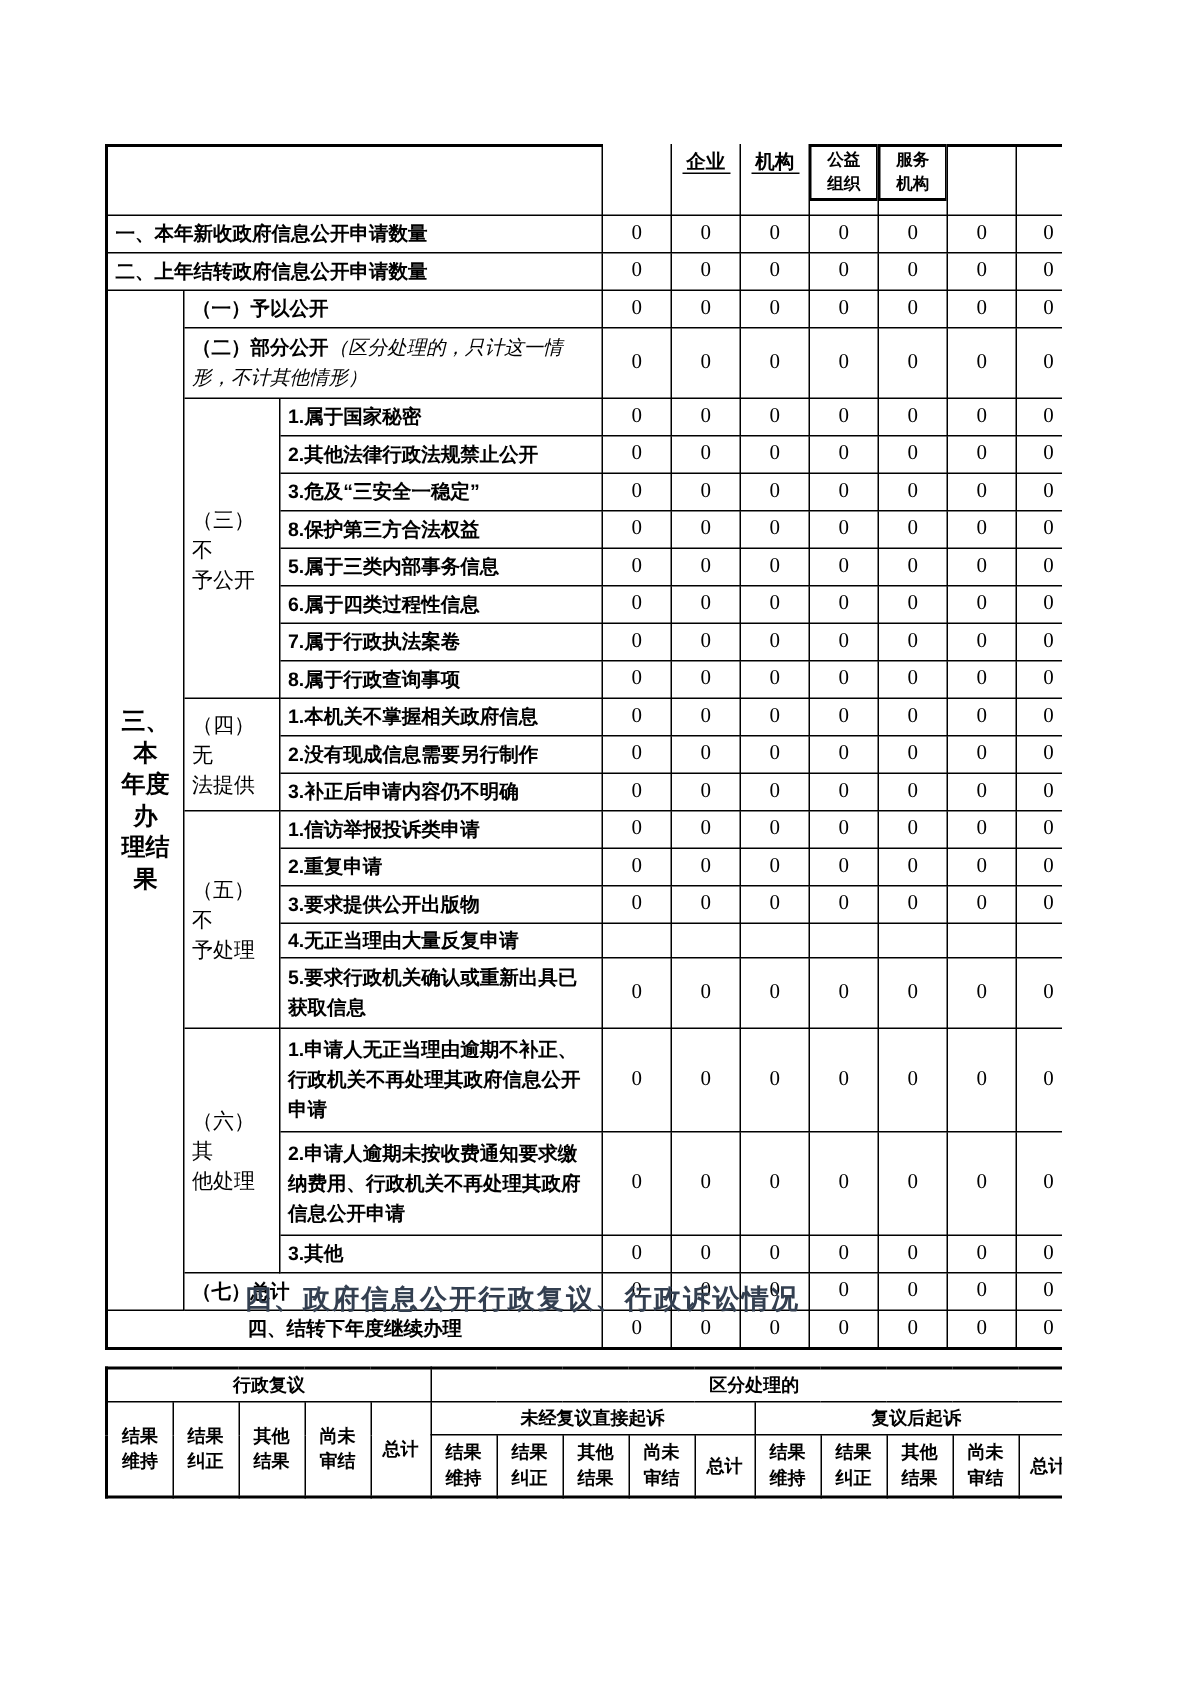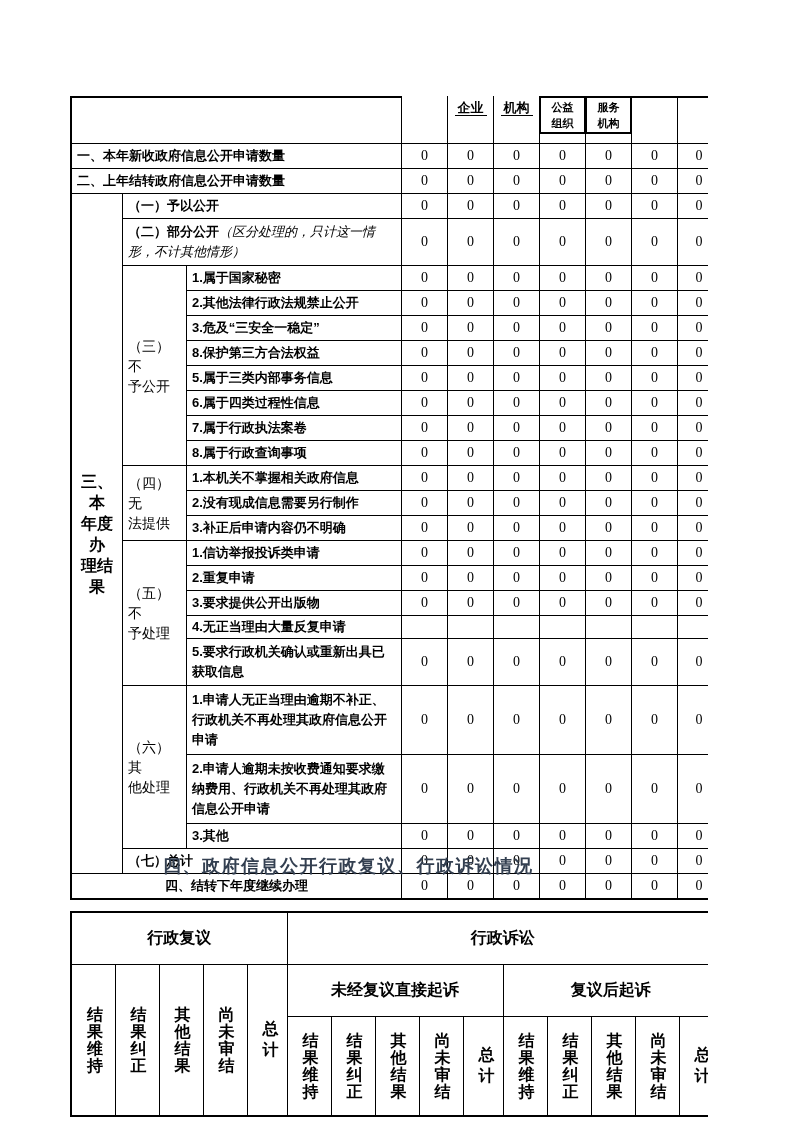--- a/index.html
+++ b/index.html
@@ -37,21 +37,21 @@
   tr.h66 td { height:66px; }
   tr.h66 td.lbl, tr.h44 td.lbl { vertical-align:middle; }
 
   
   .heading { position:absolute; left:163px; top:854px; font-family:"Liberation Serif",serif;
              font-weight:bold; font-size:18px; color:#333f50; letter-spacing:1.5px; }
 
   
   .t2wrap { position:absolute; left:70px; top:911px; }
   table.t2 { border-collapse:collapse; table-layout:fixed; width:648px; border:2px solid #000; }
-  .t2 td { border:1px solid #000; text-align:center; vertical-align:middle; font-weight:bold; font-size:16px; padding:15px; }
+  .t2 td { border:1px solid #000; text-align:center; vertical-align:middle; font-weight:bold; font-size:12px; padding:0; }
   .t2 .two { white-space:pre-line; line-height:17px; }
   tr.r1 td { height:21px; }
   tr.r2 td { height:21px; }
   tr.r3 td { height:40px; }
 </style>
 </head>
 <body>
 
 <div class="page">
 
@@ -379,21 +379,21 @@
           <col style="width:40px">
         <col style="width:44px">
           <col style="width:44px">
           <col style="width:44px">
           <col style="width:44px">
           <col style="width:40px">
       </colgroup>
       <tbody>
           <tr class="r1">
         <td colspan="5">行政复议</td>
-        <td colspan="10">行政诉讼</td>
+        <td colspan="10">区分处理的</td>
       </tr>
       <tr class="r2">
         <td rowspan="2" class="two">结果
 维持</td>
         <td rowspan="2" class="two">结果
 纠正</td>
         <td rowspan="2" class="two">其他
 结果</td>
         <td rowspan="2" class="two">尚未
 审结</td>

